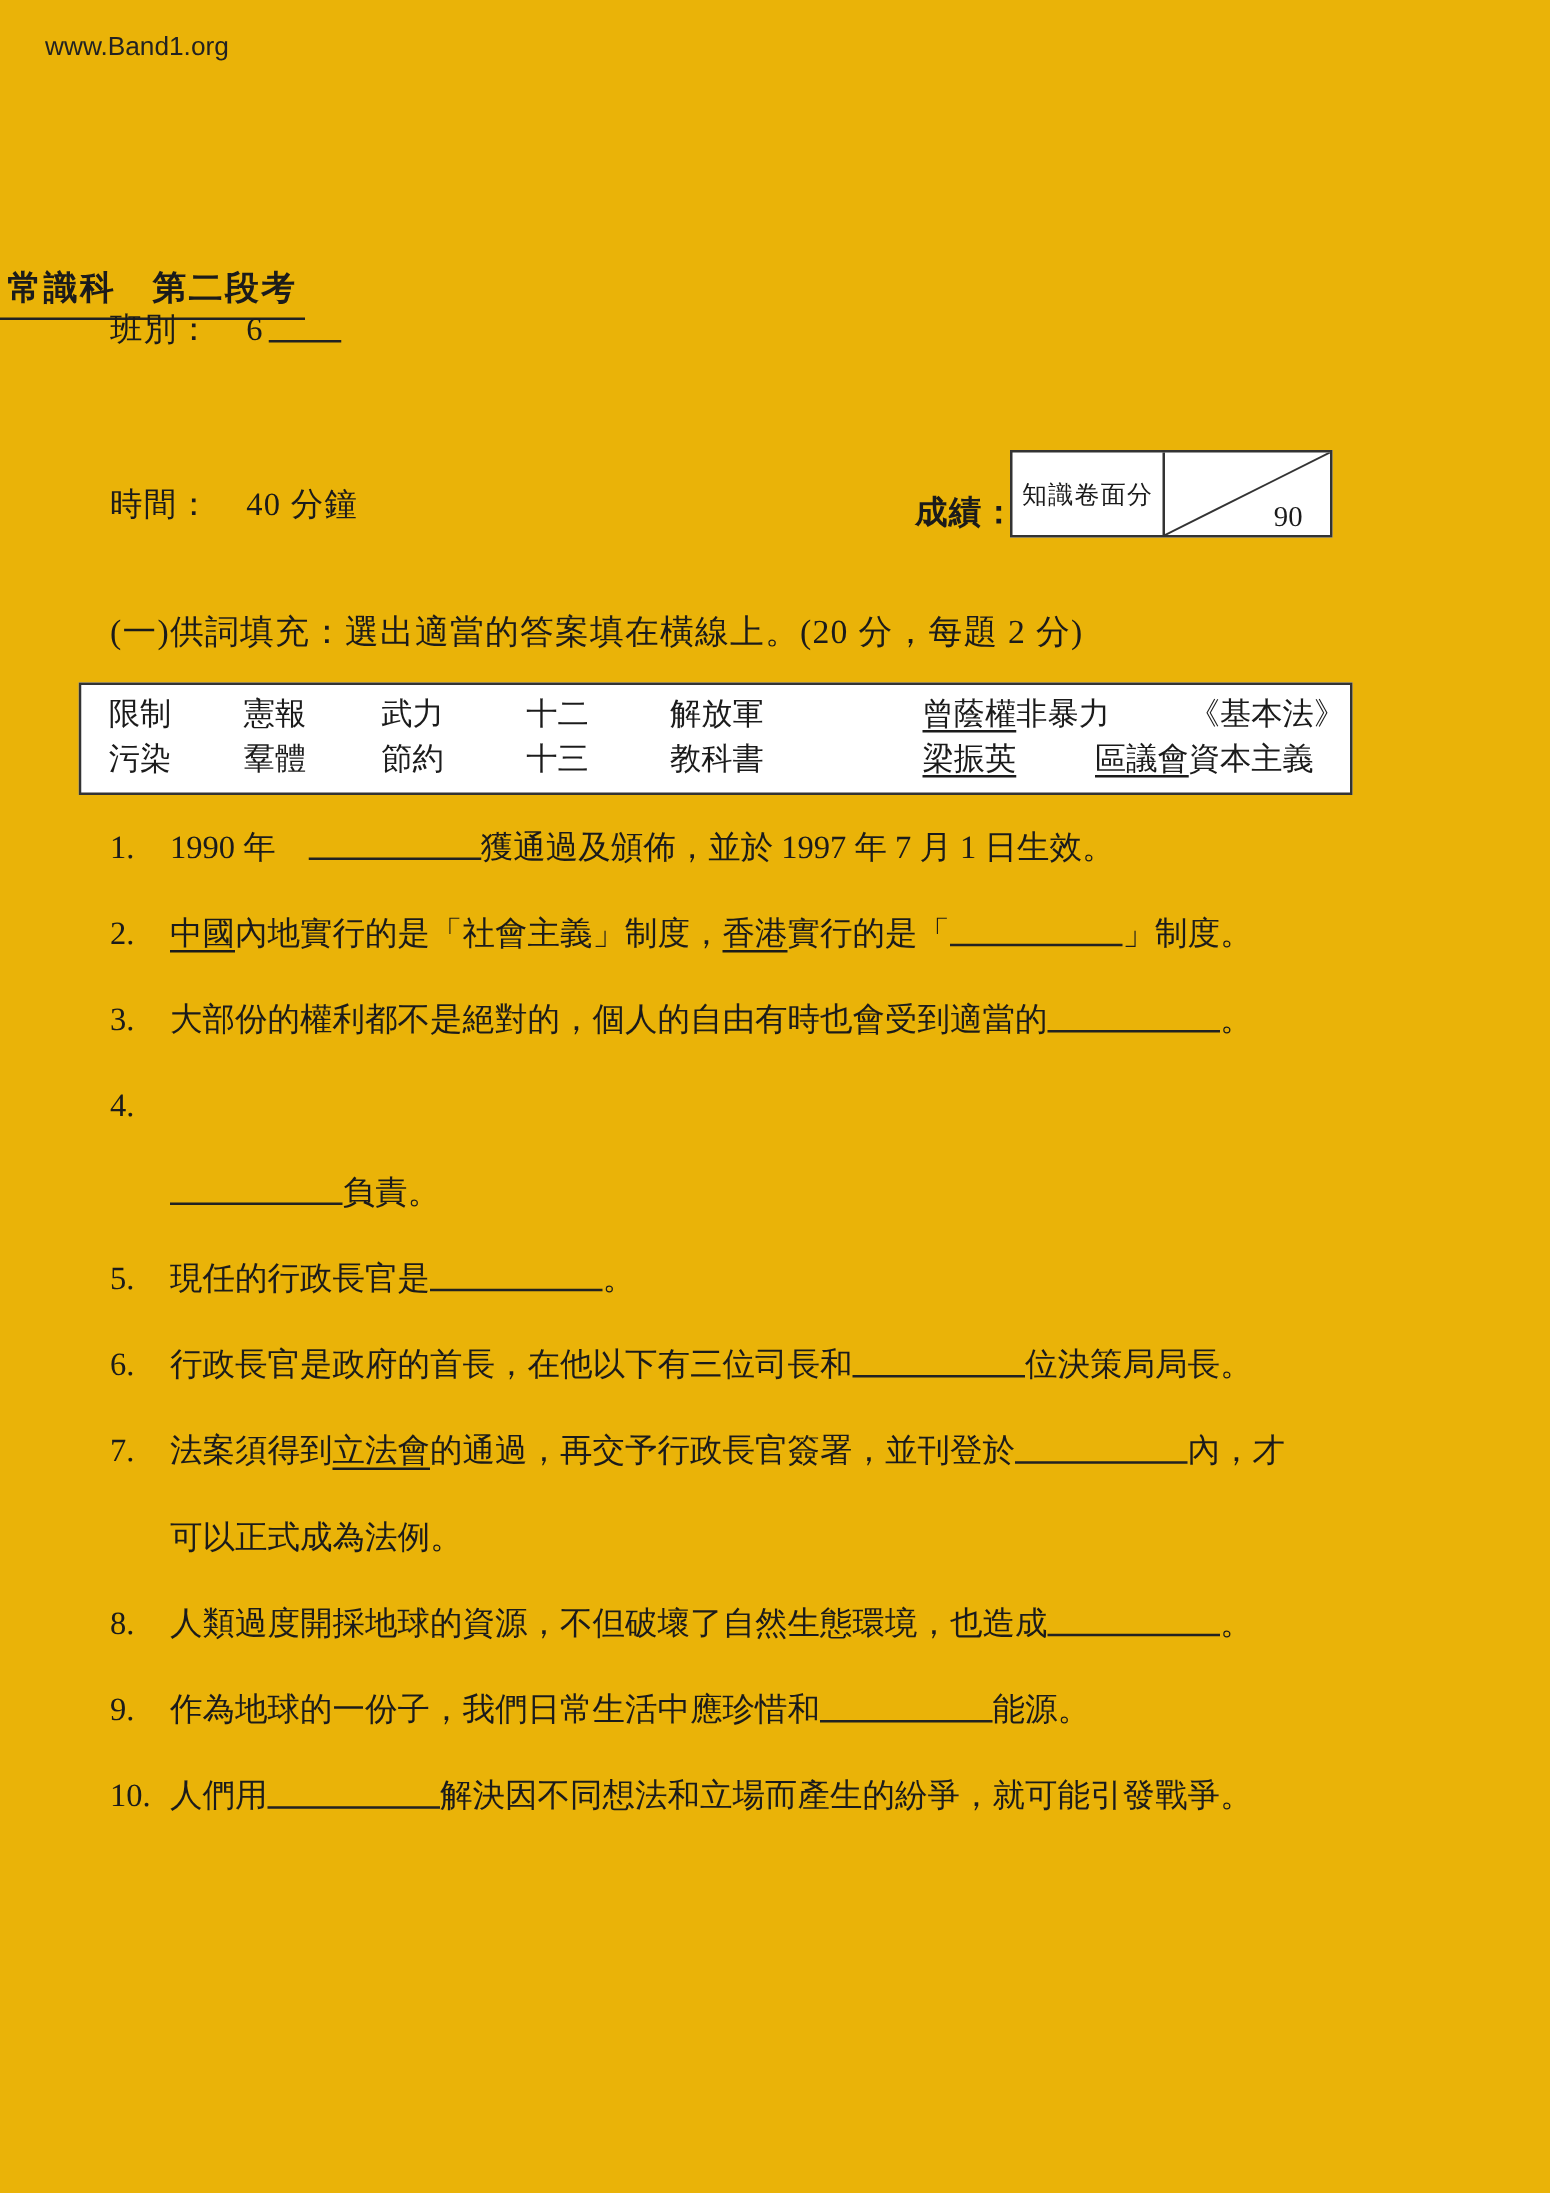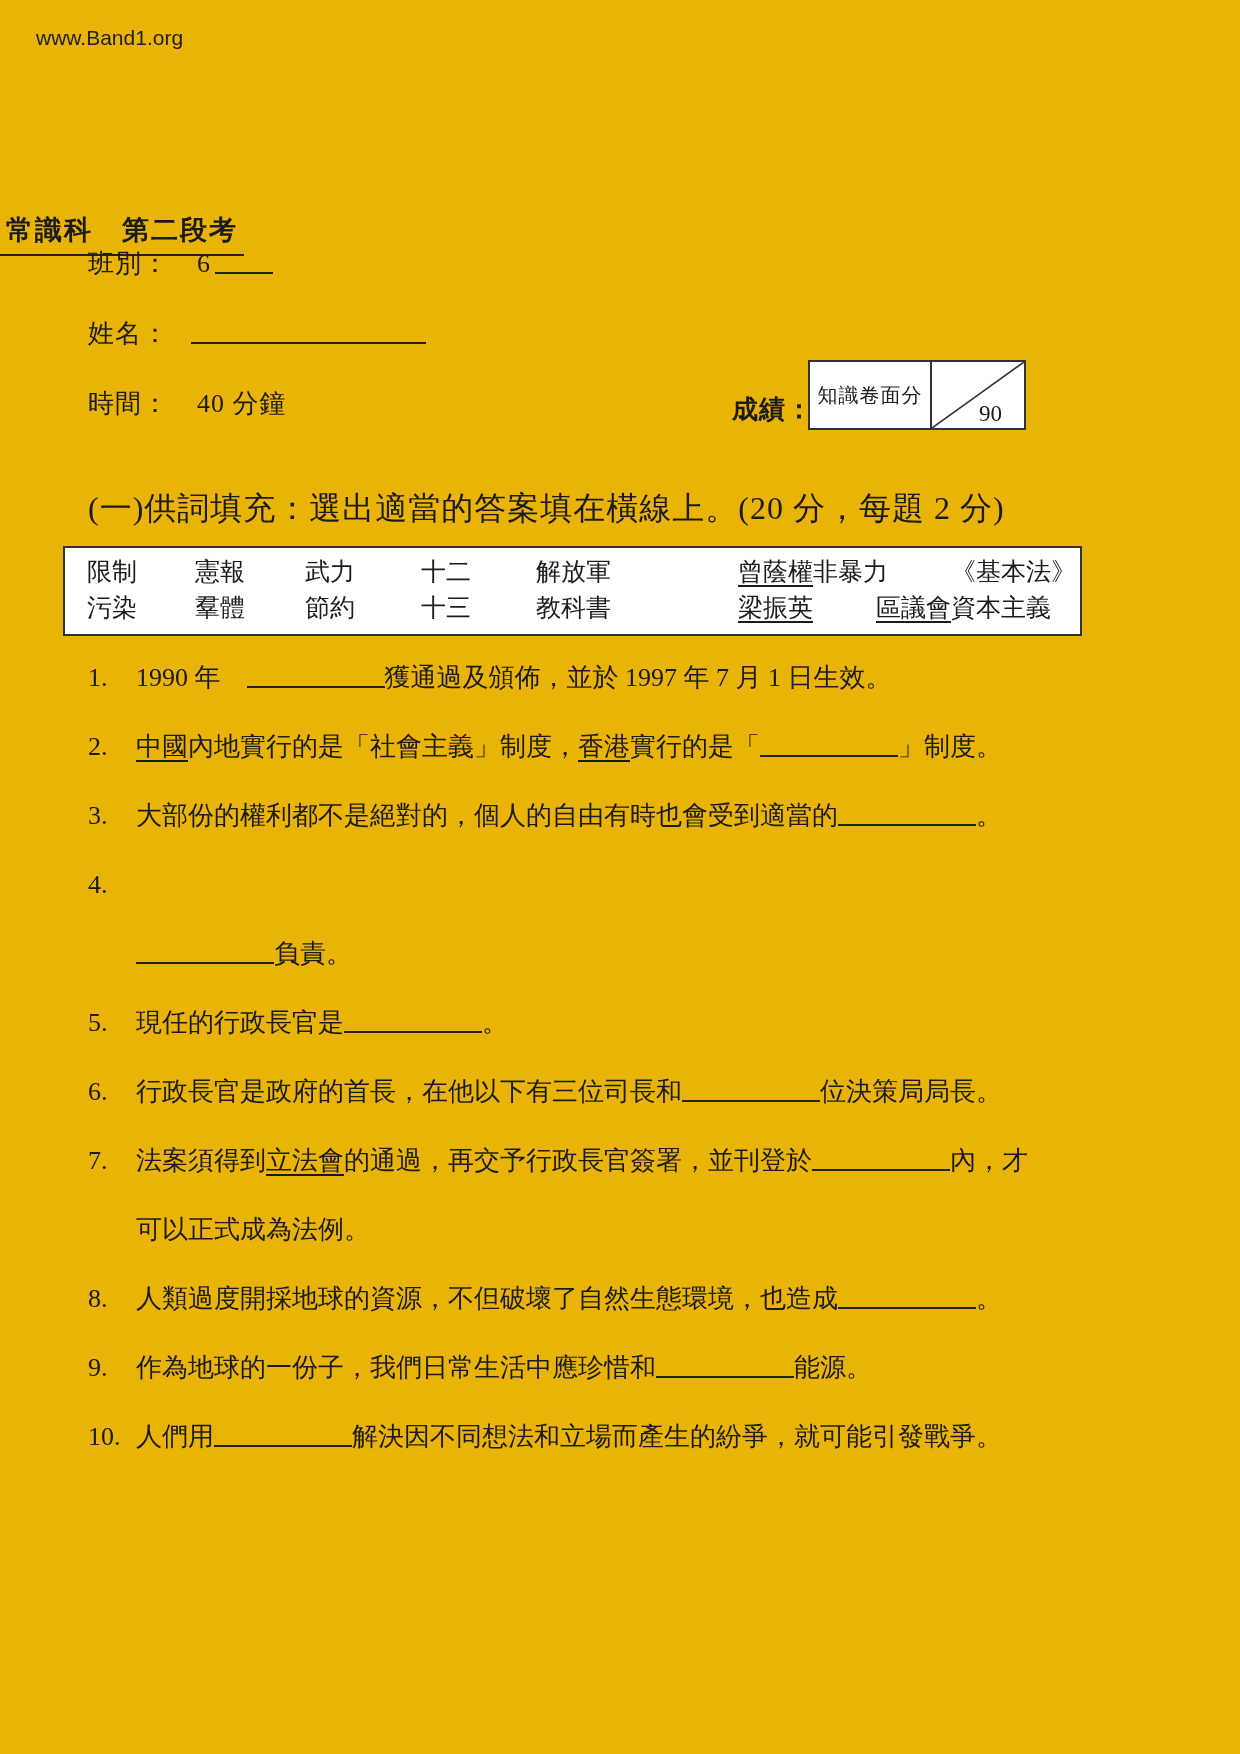--- a/index.html
+++ b/index.html
@@ -28,34 +28,34 @@
   .row-time{left:88px;top:386px;}
   .row-score-label{left:732px;top:392px;font-weight:bold;}
   .field-value{margin-left:28px;}
   .blank{
     display:inline-block;width:138px;height:4px;
     border-bottom:2px solid #222;vertical-align:-2px;
   }
   .blank-short{display:inline-block;width:58px;height:4px;border-bottom:2px solid #222;vertical-align:-2px;margin-left:4px;}
   .blank-name{display:inline-block;width:235px;height:4px;border-bottom:2px solid #222;vertical-align:-2px;margin-left:22px;}
   .score-box{
-    position:absolute;left:808px;top:360px;width:218px;height:70px;
+    position:absolute;left:808px;top:360px;width:258px;height:70px;
     border:2px solid #333;display:flex;box-sizing:border-box;background:#fff;text-align:right;
   }
   .score-box-left{
     flex:0 0 120px;border-right:2px solid #333;
     display:flex;align-items:center;justify-content:center;
     font-size:20px;letter-spacing:1px;
   }
   .score-box-right{flex:1;position:relative;}
   .score-box-right svg{position:absolute;left:0;top:0;width:100%;height:100%;}
   .score-total{
     position:absolute;right:22px;bottom:1px;font-size:23px;margin-left:22px;
   }
-  .section-line{position:absolute;left:88px;top:487px;font-size:32px;letter-spacing:1px;}
+  .section-line{position:absolute;left:88px;top:487px;font-size:27px;letter-spacing:1px;}
   .word-bank{
     position:absolute;left:63px;top:546px;width:1019px;box-sizing:border-box;
     border:2px solid #333;background:#fff;
     padding:8px 6px 10px 22px;
     display:grid;
     grid-template-columns:108px 110px 116px 115px 137px 140px 138px 1fr;
     row-gap:4px;
     font-size:25px;line-height:32px;
   }
   .wb-cell{white-space:nowrap;}
@@ -81,23 +81,20 @@
   <div class="watermark">www.Band1.org</div>
 
   <div class="title-wrap">
     <span class="title">常識科　第二段考</span>
   </div>
 
   <div class="field-row row-class">
     <span>班別：</span><span class="field-value">6</span><span class="blank-short"></span>
   </div>
 
-  <div class="field-row row-name">
-    <span>姓名：</span><span class="blank-name"></span>
-  </div>
 
   <div class="field-row row-time">
     <span>時間：</span><span class="field-value">40 分鐘</span>
   </div>
 
   <div class="field-row row-score-label">
     <span>成績：</span>
   </div>
 
   <div class="score-box">

